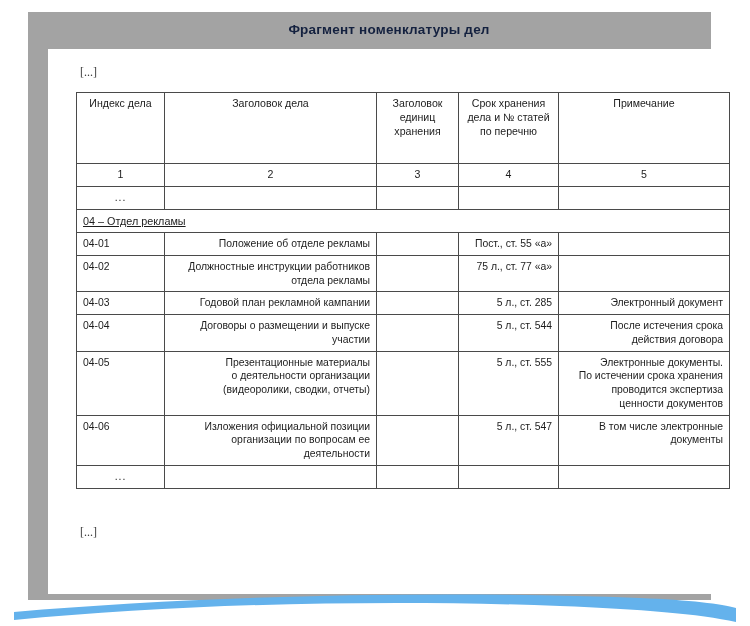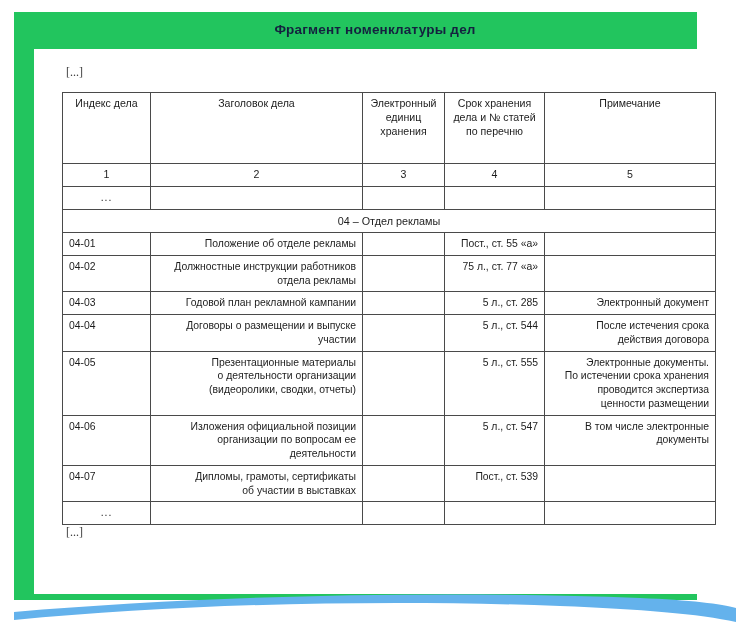--- a/index.html
+++ b/index.html
@@ -12,25 +12,25 @@
     width: 750px;
     height: 626px;
     font-family: "Liberation Sans", sans-serif;
     position: relative;
     overflow: hidden;
   }
 
   
   #slide-frame {
     position: absolute;
-    left: 14px;
+    left: 28px;
     top: 12px;
     width: 683px;
     height: 588px;
-    background: #22c55e;
+    background: #a3a3a3;
   }
 
   
   #title-band {
     position: absolute;
     left: 0;
     top: 0;
     width: 722px;
     height: 34px;
     display: flex;
@@ -120,26 +120,26 @@
   tr.dots-row td {
     height: 14px;
     padding: 2px 6px;
     vertical-align: middle;
   }
   tr.dots-row td.dots-cell {
     text-align: center;
     letter-spacing: 1px;
   }
   tr.section-row td {
-    text-align: center;
     font-weight: bold;
     font-size: 10.8px;
     height: 14px;
     padding: 2px 4px;
     vertical-align: middle;
+    text-decoration: underline;
   }
   td.idx-cell {
     text-align: left;
     vertical-align: top;
     padding-top: 6px;
   }
   td.title-cell,
   td.note-cell,
   td.term-cell {
     text-align: right;
@@ -177,21 +177,21 @@
       </colgroup>
       <thead>
         <tr>
           <th>
               <span class="cell-line">Индекс дела</span>
             </th>
           <th>
               <span class="cell-line">Заголовок дела</span>
             </th>
           <th>
-              <span class="cell-line">Электронный</span>
+              <span class="cell-line">Заголовок</span>
               <span class="cell-line">единиц</span>
               <span class="cell-line">хранения</span>
             </th>
           <th>
               <span class="cell-line">Срок хранения</span>
               <span class="cell-line">дела и № статей</span>
               <span class="cell-line">по перечню</span>
             </th>
           <th>
               <span class="cell-line">Примечание</span>
@@ -286,54 +286,40 @@
               <span class="cell-line">(видеоролики, сводки, отчеты)</span>
             </td>
             <td class="title-cell"></td>
             <td class="term-cell">
               <span class="cell-line">5 л., ст. 555</span>
             </td>
             <td class="note-cell">
               <span class="cell-line">Электронные документы.</span>
               <span class="cell-line">По истечении срока хранения</span>
               <span class="cell-line">проводится экспертиза</span>
-              <span class="cell-line">ценности размещении</span>
+              <span class="cell-line">ценности документов</span>
             </td>
           </tr>
           <tr>
             <td class="idx-cell">
               <span class="cell-line">04-06</span>
             </td>
             <td class="title-cell">
               <span class="cell-line">Изложения официальной позиции</span>
               <span class="cell-line">организации по вопросам ее</span>
               <span class="cell-line">деятельности</span>
             </td>
             <td class="title-cell"></td>
             <td class="term-cell">
               <span class="cell-line">5 л., ст. 547</span>
             </td>
             <td class="note-cell">
               <span class="cell-line">В том числе электронные</span>
               <span class="cell-line">документы</span>
             </td>
-          </tr>
-          <tr>
-            <td class="idx-cell">
-              <span class="cell-line">04-07</span>
-            </td>
-            <td class="title-cell">
-              <span class="cell-line">Дипломы, грамоты, сертификаты</span>
-              <span class="cell-line">об участии в выставках</span>
-            </td>
-            <td class="title-cell"></td>
-            <td class="term-cell">
-              <span class="cell-line">Пост., ст. 539</span>
-            </td>
-            <td class="note-cell"></td>
           </tr>
           <tr class="dots-row">
           <td class="dots-cell">...</td>
           <td></td>
           <td></td>
           <td></td>
           <td></td>
         </tr>
       </tbody>
     </table>

